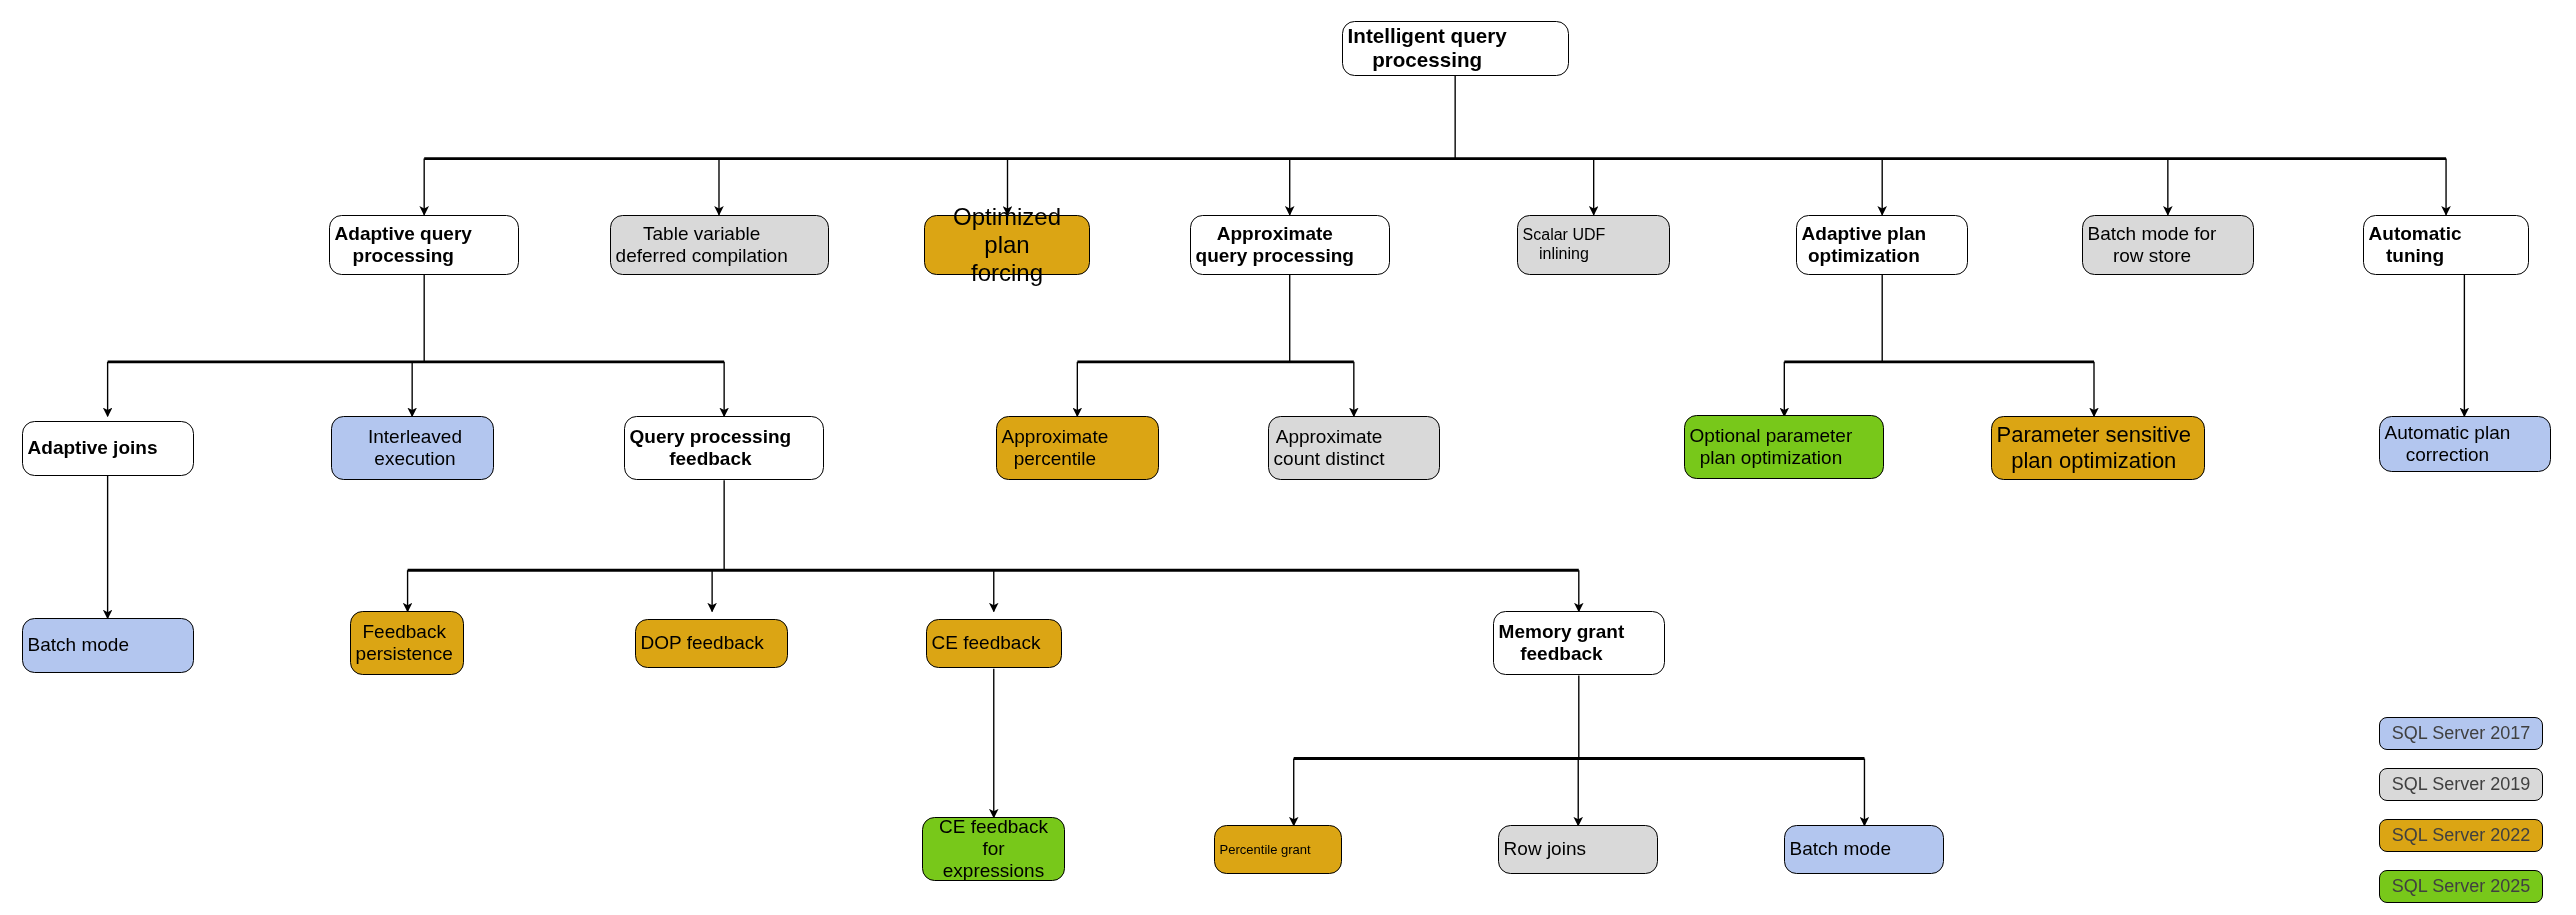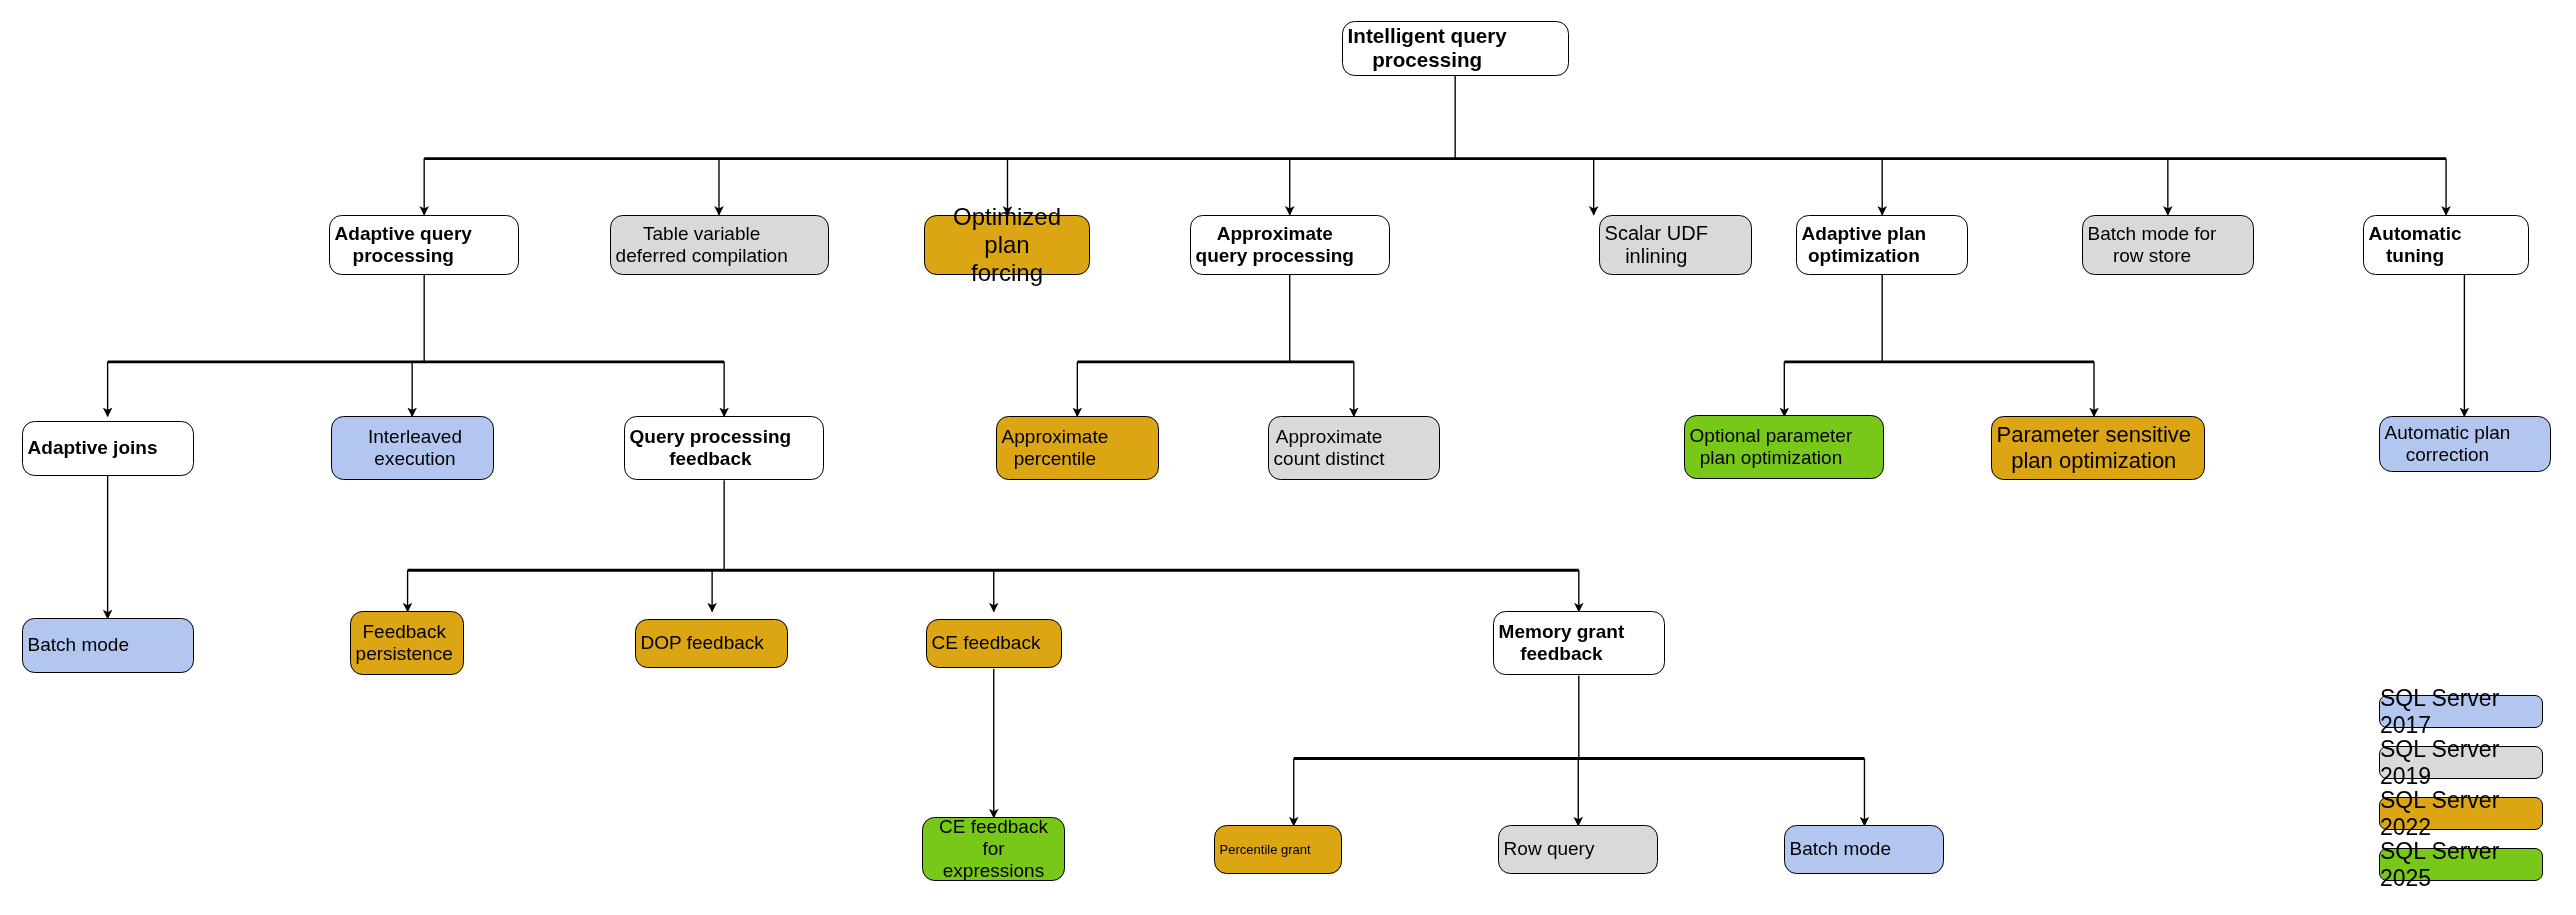--- a/index.html
+++ b/index.html
@@ -10,21 +10,21 @@
         border-radius:12.6px;display:flex;align-items:center;
         text-align:center;color:#000000;line-height:1.16;padding:2.3px 4.6px;}
   .node span{display:block;white-space:pre-line;}
   .fill-white{background:#ffffff;font-weight:bold;}
   .fill-gray{background:#d9d9d9;font-weight:normal;}
   .fill-orange{background:#dba514;font-weight:normal;}
   .fill-blue{background:#b3c6ef;font-weight:normal;}
   .fill-green{background:#78c81a;font-weight:normal;}
   .legend-item{position:absolute;box-sizing:border-box;border:1.7px solid #000000;
         border-radius:8px;display:flex;align-items:center;justify-content:center;
-        font-size:23px;color:#000000;}
+        font-size:18px;color:#404040;margin-top:22px;}
 </style>
 </head>
 <body>
 
 <div id="page">
   <svg id="edges" viewBox="0 0 4500 1600">
       <defs>
         <marker id="ah" viewBox="0 0 10 10" refX="9" refY="5" markerWidth="7" markerHeight="7" orient="auto-start-reverse">
           <path d="M0,0 L10,5 L0,10 L2.6,5 z" fill="#000"></path>
         </marker>
@@ -81,21 +81,21 @@
 deferred compilation</span>
       </div>
       <div class="node fill-orange" style="left: 924px; top: 215px; width: 166px; height: 60px; font-size: 24px;">
         <span>Optimized plan
 forcing</span>
       </div>
       <div class="node fill-white" style="left: 1190px; top: 215px; width: 200px; height: 60px; font-size: 19px;">
         <span>Approximate
 query processing</span>
       </div>
-      <div class="node fill-gray" style="left: 1599px; top: 215px; width: 153px; height: 60px; font-size: 20px;">
+      <div class="node fill-gray" style="left: 1517px; top: 215px; width: 153px; height: 60px; font-size: 16px;">
         <span>Scalar UDF
 inlining</span>
       </div>
       <div class="node fill-white" style="left: 1796px; top: 215px; width: 172px; height: 60px; font-size: 19px;">
         <span>Adaptive plan
 optimization</span>
       </div>
       <div class="node fill-gray" style="left: 2082px; top: 215px; width: 172px; height: 60px; font-size: 19px;">
         <span>Batch mode for
 row store</span>
@@ -153,21 +153,21 @@
 feedback</span>
       </div>
       <div class="node fill-green" style="left: 922px; top: 817px; width: 143px; height: 64px; font-size: 19px;">
         <span>CE feedback for
 expressions</span>
       </div>
       <div class="node fill-orange" style="left: 1214px; top: 825px; width: 128px; height: 49px; font-size: 13px;">
         <span>Percentile grant</span>
       </div>
       <div class="node fill-gray" style="left: 1498px; top: 825px; width: 160px; height: 49px; font-size: 19px;">
-        <span>Row query</span>
+        <span>Row joins</span>
       </div>
       <div class="node fill-blue" style="left: 1784px; top: 825px; width: 160px; height: 49px; font-size: 19px;">
         <span>Batch mode</span>
       </div>
     </div>
   <div id="legend">
       <div class="legend-item fill-blue" style="left: 2379px; top: 695px; width: 164px; height: 33px; font-weight: normal;">
         <span>SQL Server 2017</span>
       </div>
       <div class="legend-item fill-gray" style="left: 2379px; top: 746px; width: 164px; height: 33px; font-weight: normal;">

